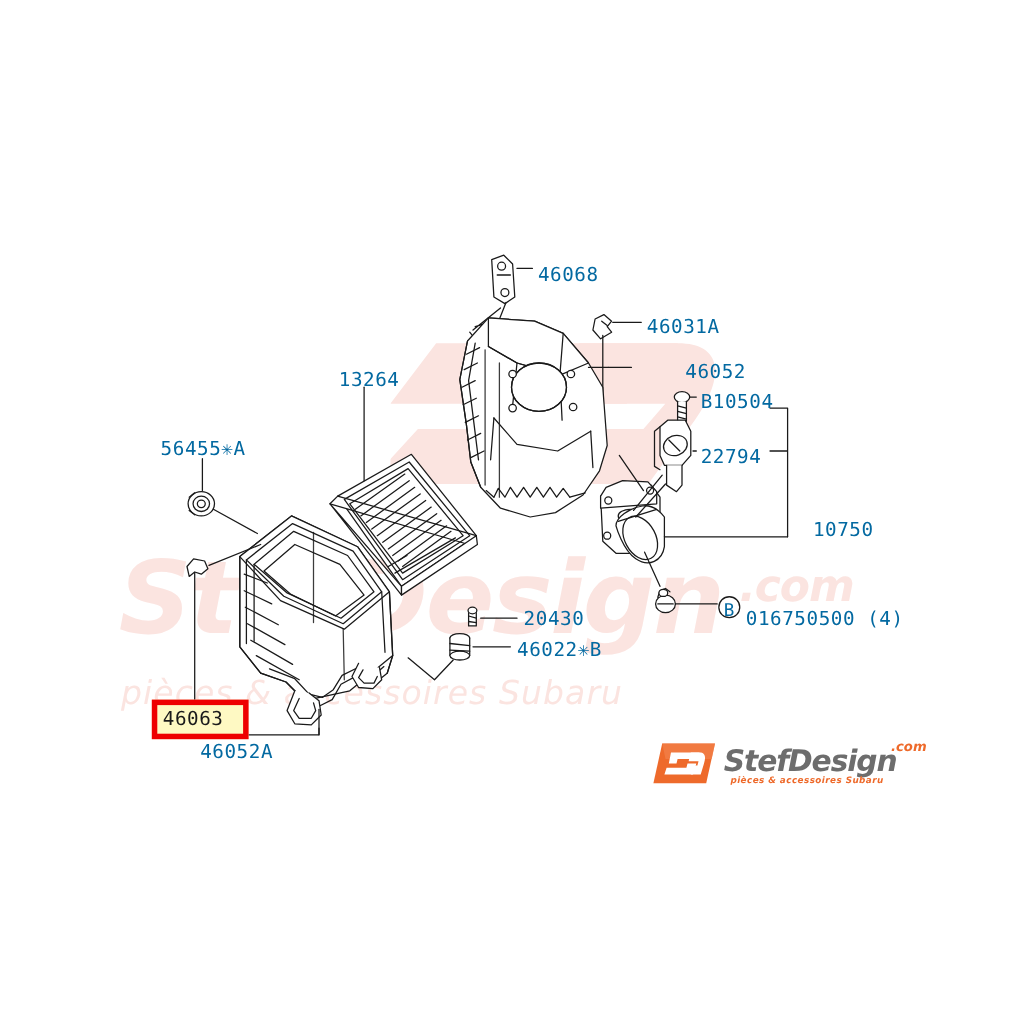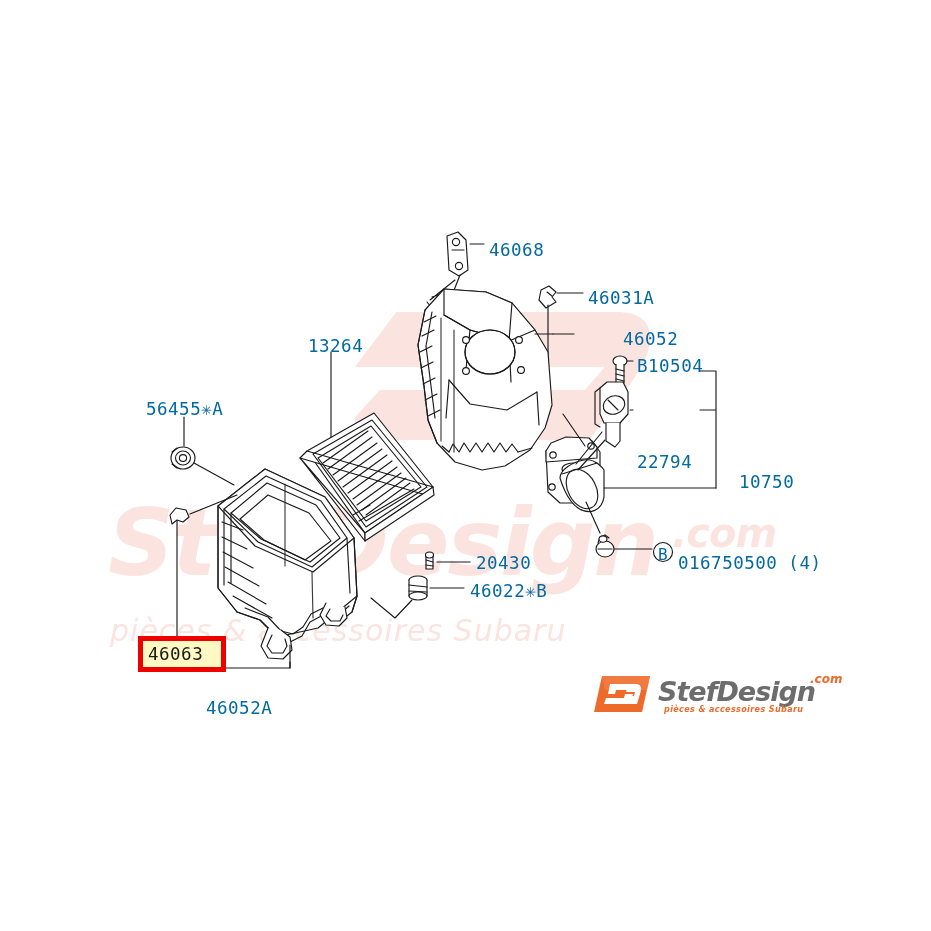--- a/index.html
+++ b/index.html
@@ -355,35 +355,35 @@
 
   <div>
     <div class="label" style="left:489px; top:240px;">46068</div>
 
     <div class="label" style="left:588px; top:288px;text-align:center;">46031A</div>
 
     <div class="label" style="left:578px; top:329px;margin-left:45px;">46052</div>
 
     <div class="label" style="left:637px; top:356px;">B10504</div>
 
-    <div class="label" style="left:637px; top:406px;margin-top:46px;">22794</div>
+    <div class="label" style="left:637px; top:406px;">22794</div>
 
     <div class="label" style="left:739px; top:472px;">10750</div>
 
     <div class="label" style="left:308px; top:336px;">13264</div>
 
     <div class="label" style="left:146px; top:399px;">56455✳A</div>
 
     <div class="label" style="left:476px; top:553px;">20430</div>
 
     <div class="label" style="left:470px; top:581px;">46022✳B</div>
 
     <div class="label" style="left:678px; top:553px;">016750500 (4)</div>
 
-    <div class="label" style="left:206px; top:674px;margin-top:24px;">46052A</div>
+    <div class="label" style="left:182px; top:674px;">46052A</div>
 
     <div class="label small" style="left:658px; top:545px;">B</div>
   </div>
 
   <div class="hl-box">
     <span>46063</span>
   </div>
 
   <div class="logo">
     <svg width="258" height="48" viewBox="0 0 258 48">

